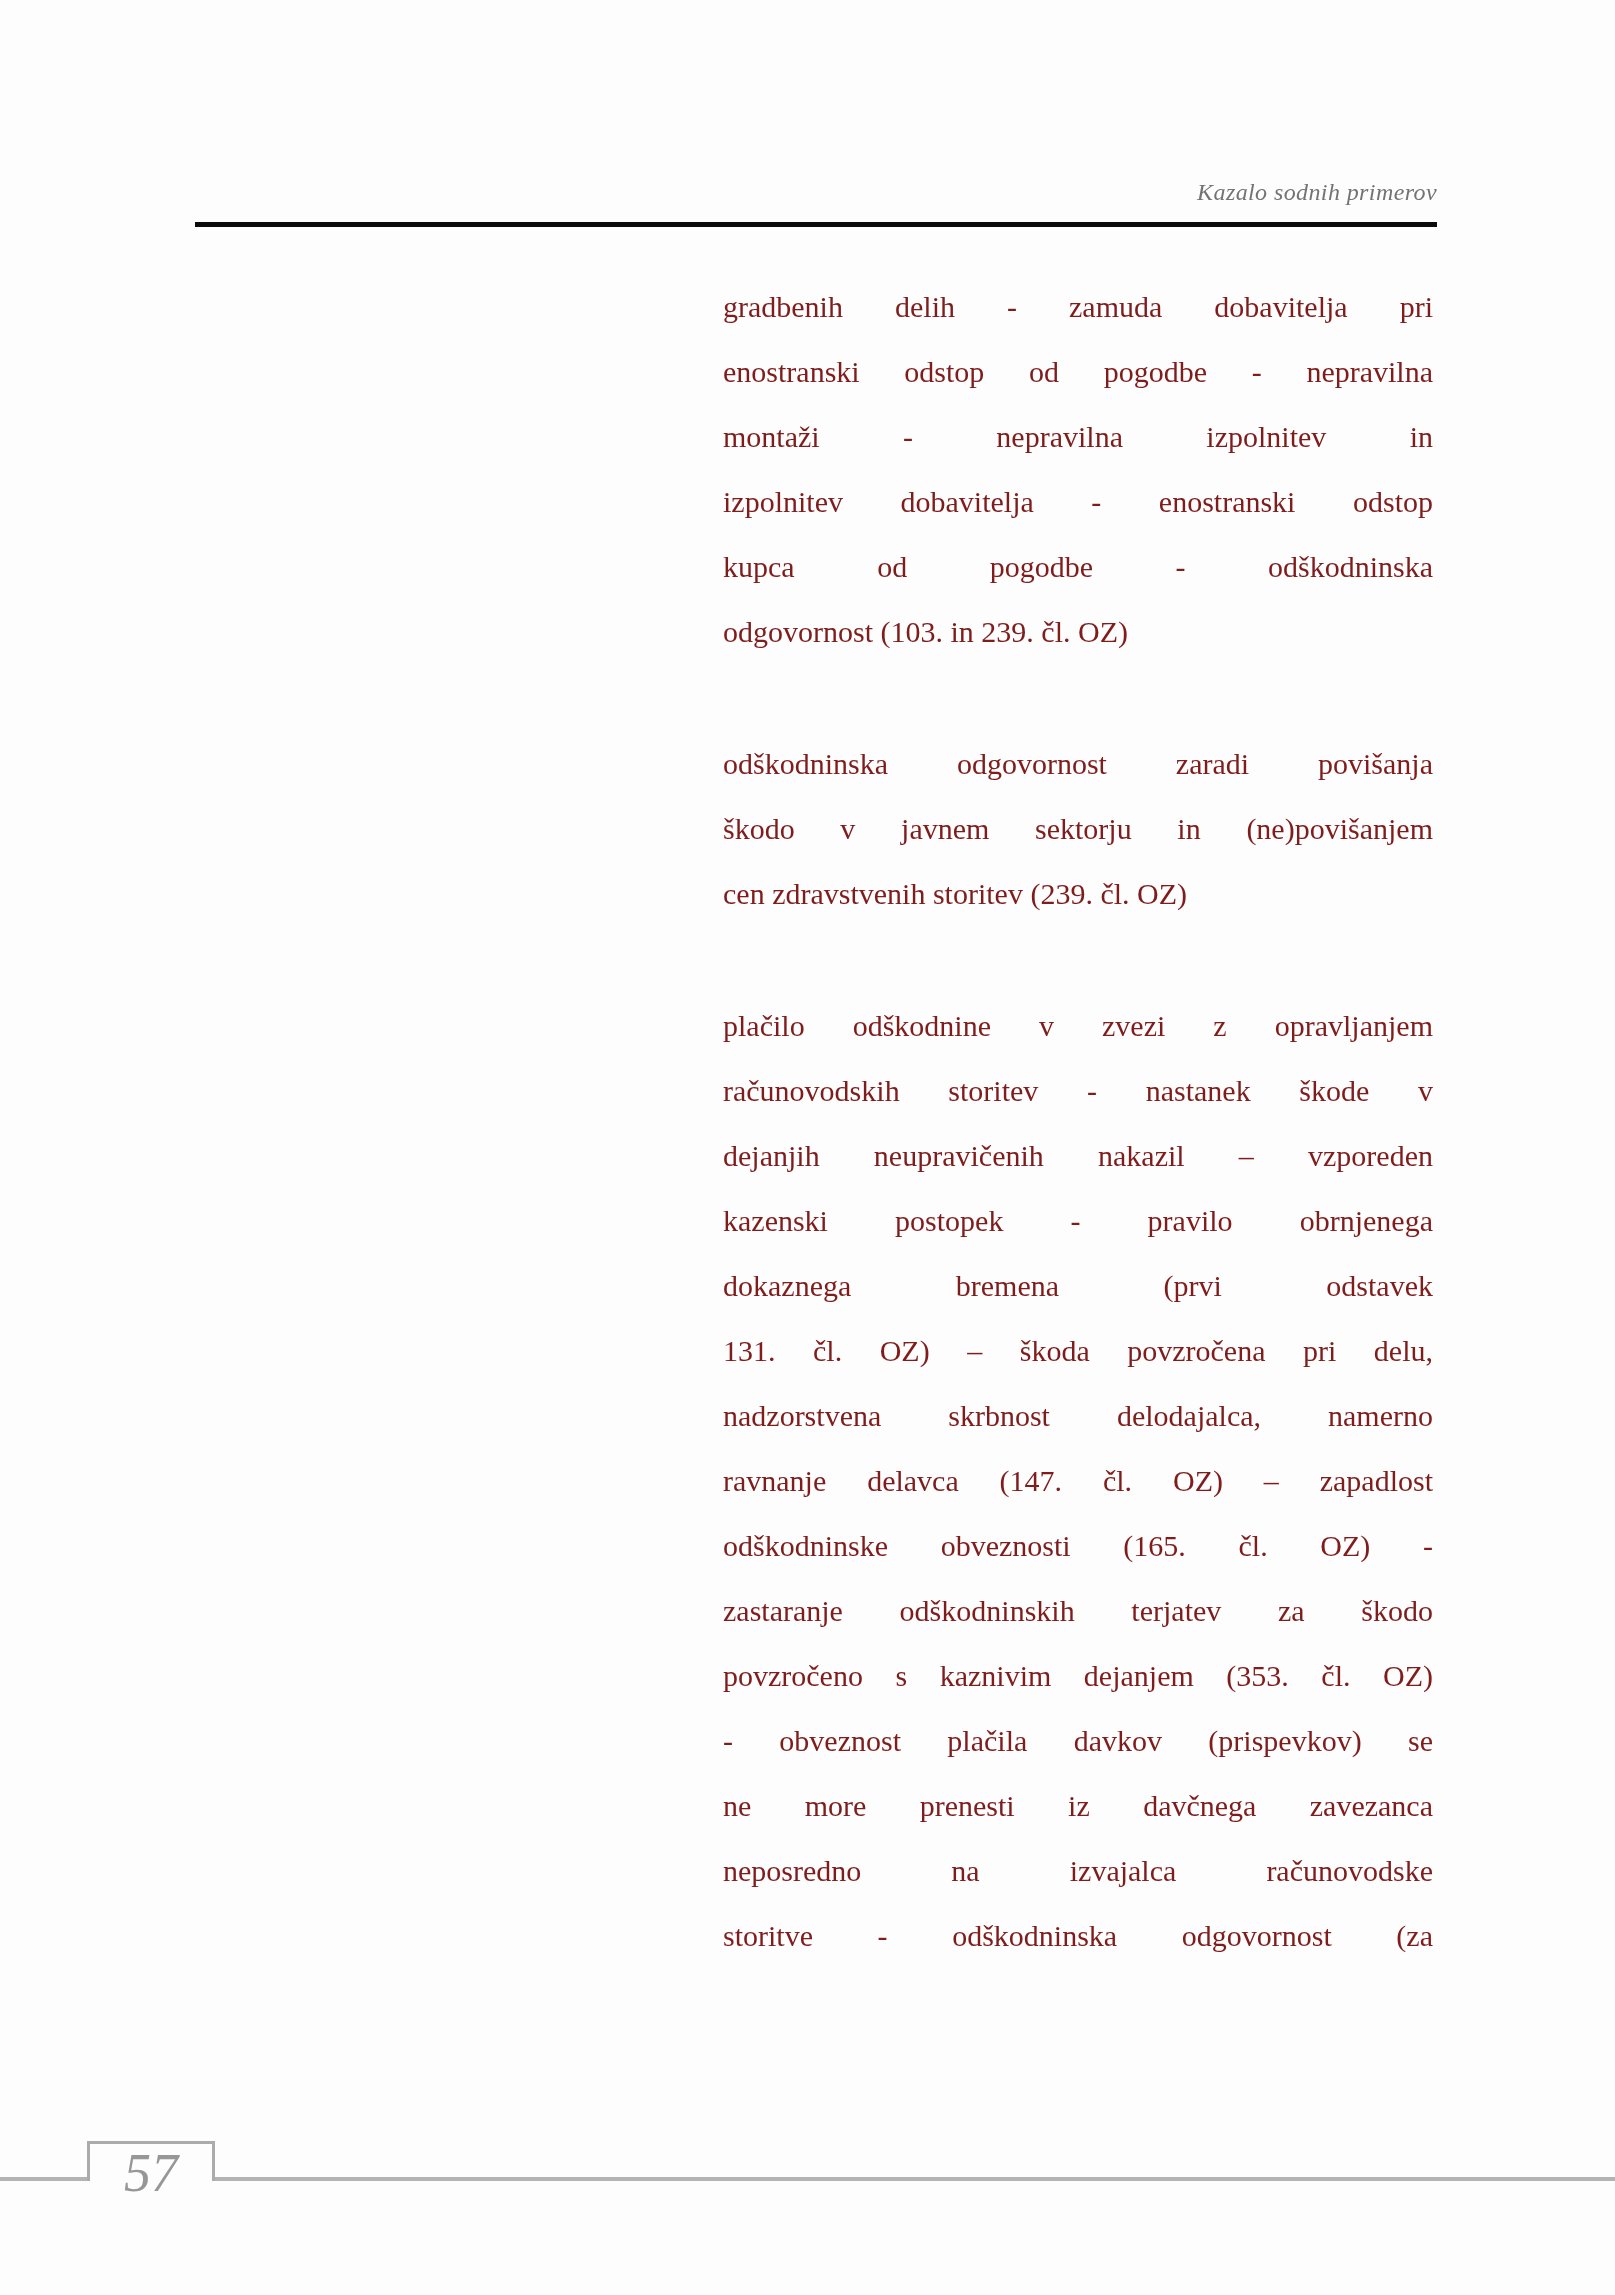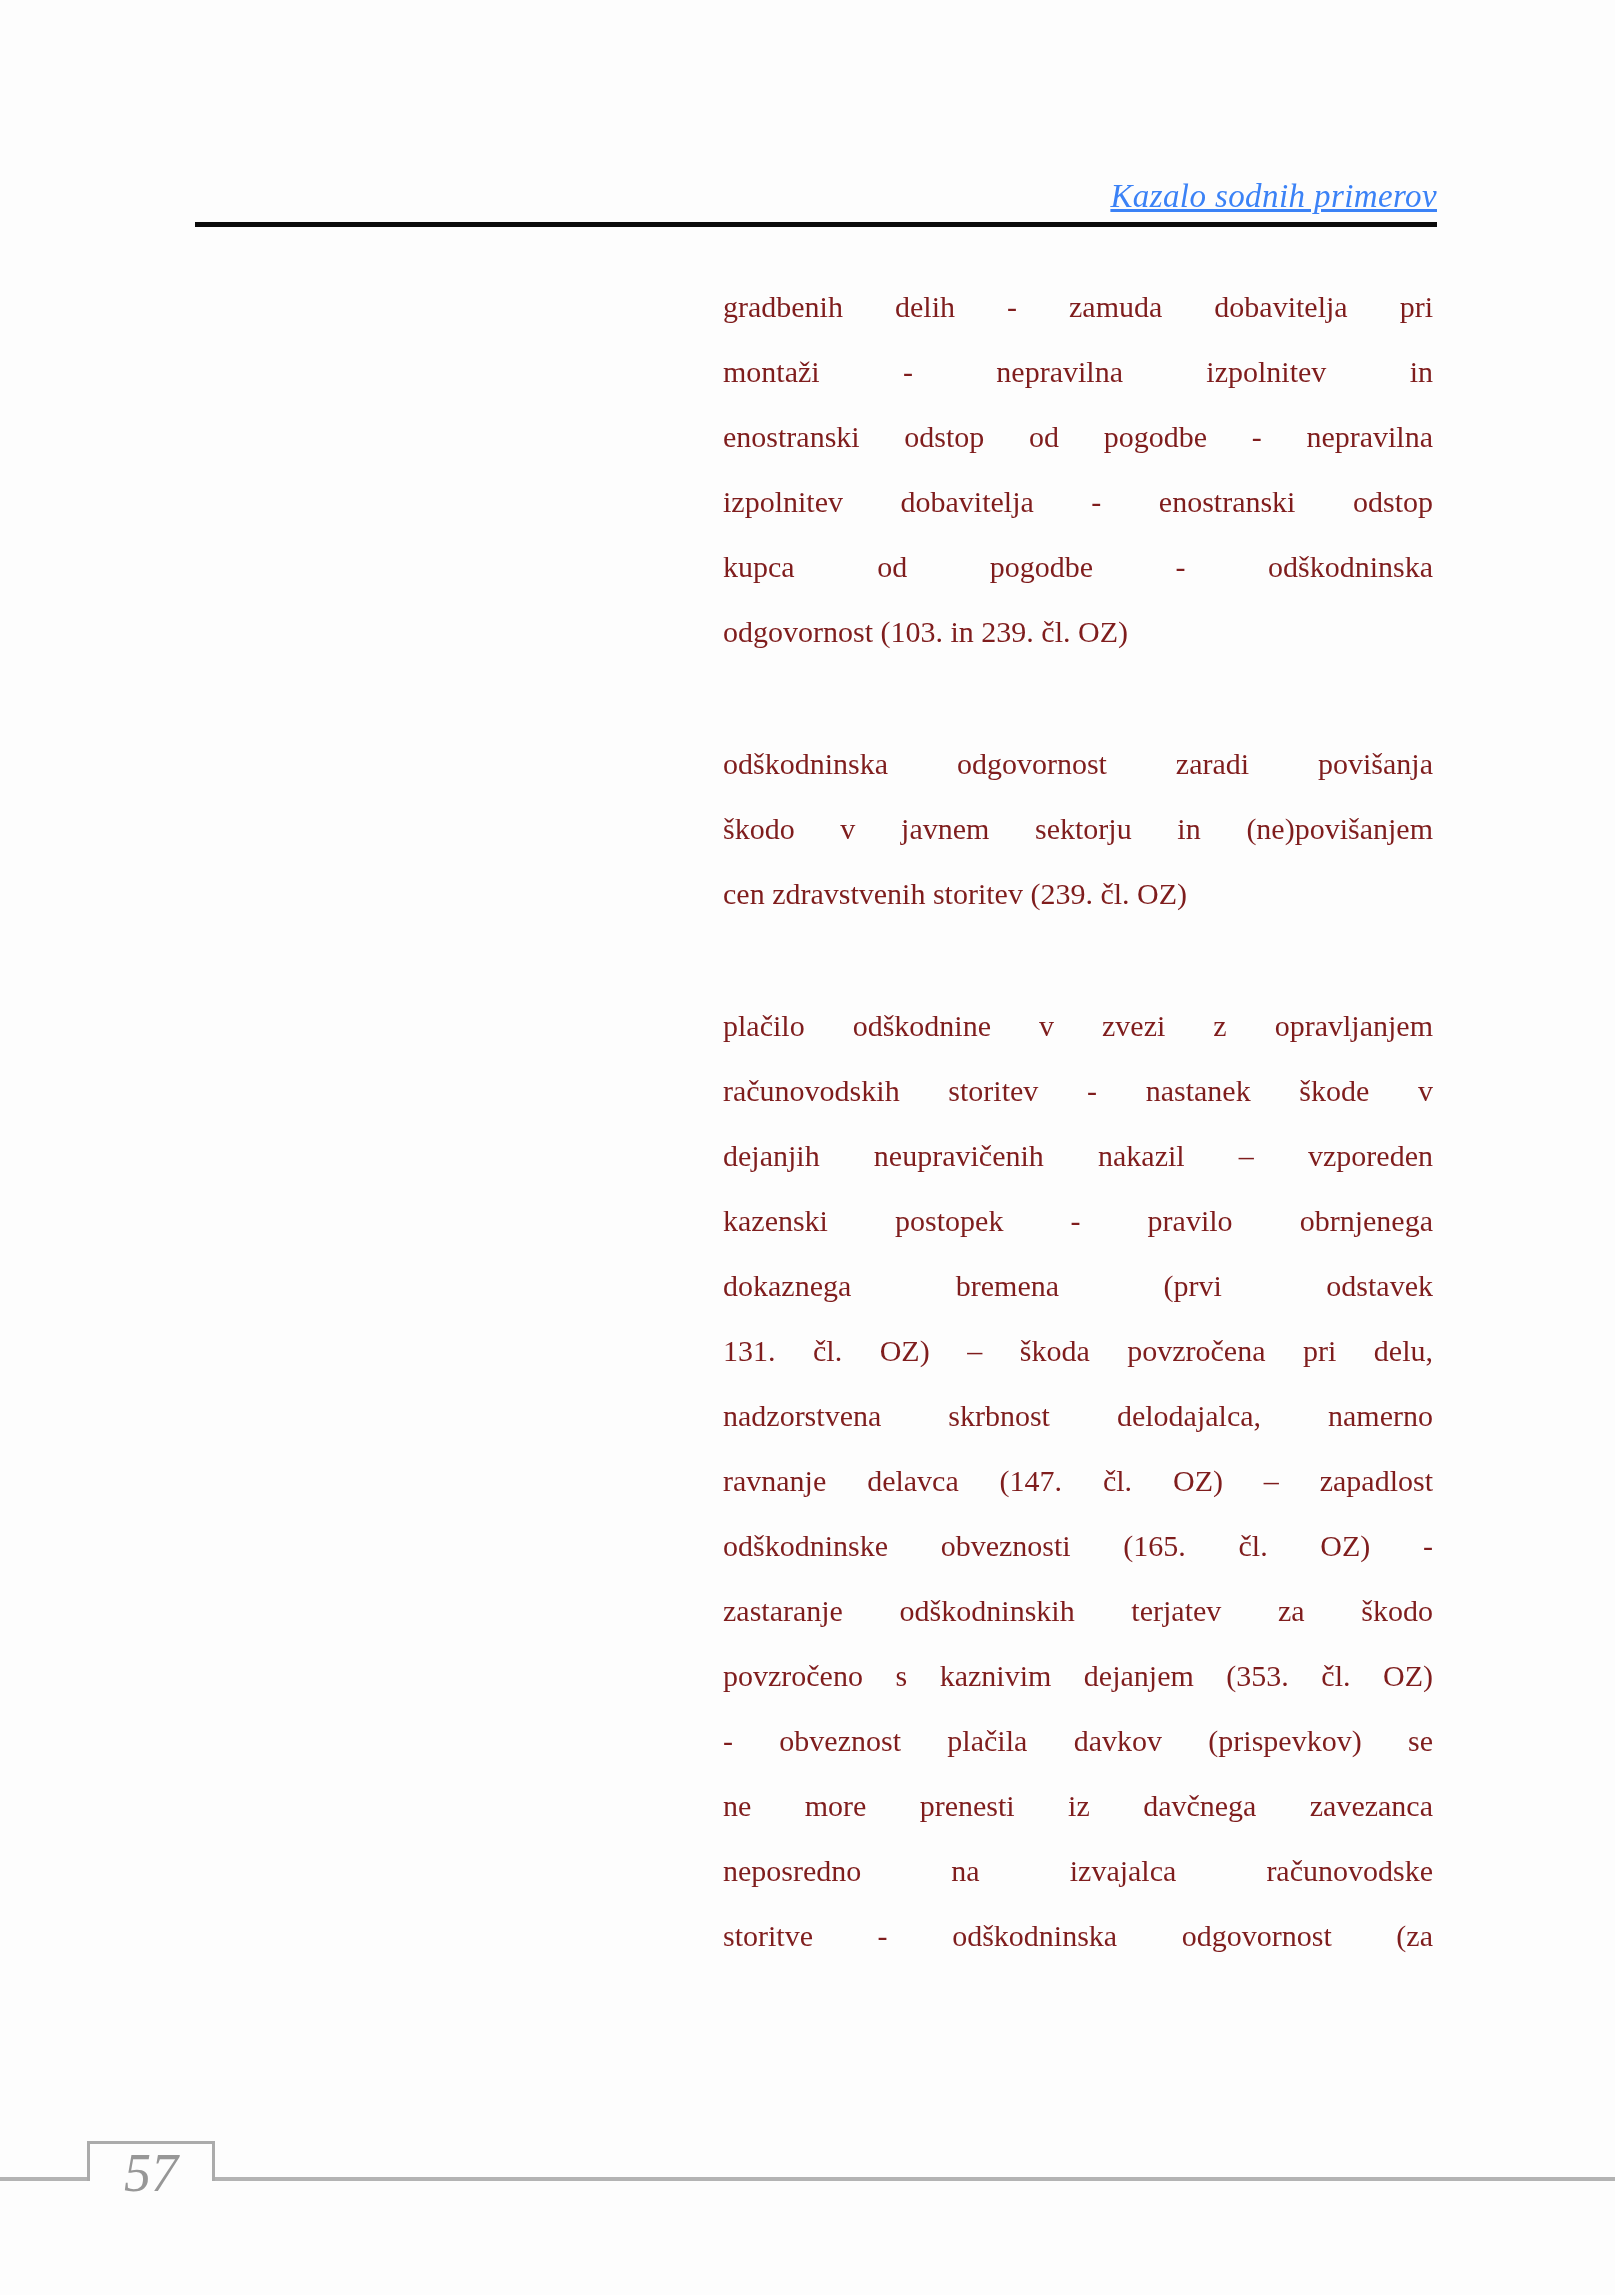--- a/index.html
+++ b/index.html
@@ -16,26 +16,25 @@
     color: #111;
     overflow: hidden;
   }
 
   
   .header-title {
     position: absolute;
     top: 180px;
     right: 179px;
     font-style: italic;
-    font-size: 33px;
+    font-size: 24px;
     line-height: 1;
     letter-spacing: 0.4px;
-    color: #3b82f6;
+    color: #737373;
     white-space: nowrap;
-    text-decoration: underline;
   }
   .header-rule {
     position: absolute;
     top: 222px;
     left: 195px;
     width: 1242px;
     height: 4.7px;
     background: #0b0b0b;
   }
 
@@ -100,22 +99,22 @@
 
 <div class="page">
 
   <div class="header-title">Kazalo sodnih primerov</div>
   <div class="header-rule"></div>
 
   <div class="body-column">
 
     <div class="para">
       <div class="line">gradbenih delih - zamuda dobavitelja pri</div>
+      <div class="line">enostranski odstop od pogodbe - nepravilna</div>
       <div class="line">montaži - nepravilna izpolnitev in</div>
-      <div class="line">enostranski odstop od pogodbe - nepravilna</div>
       <div class="line">izpolnitev dobavitelja - enostranski odstop</div>
       <div class="line">kupca od pogodbe - odškodninska</div>
       <div class="line lastline">odgovornost (103. in 239. čl. OZ)</div>
     </div>
 
     <div class="para">
       <div class="line">odškodninska odgovornost zaradi povišanja</div>
       <div class="line">škodo v javnem sektorju in (ne)povišanjem</div>
       <div class="line lastline">cen zdravstvenih storitev (239. čl. OZ)</div>
     </div>

